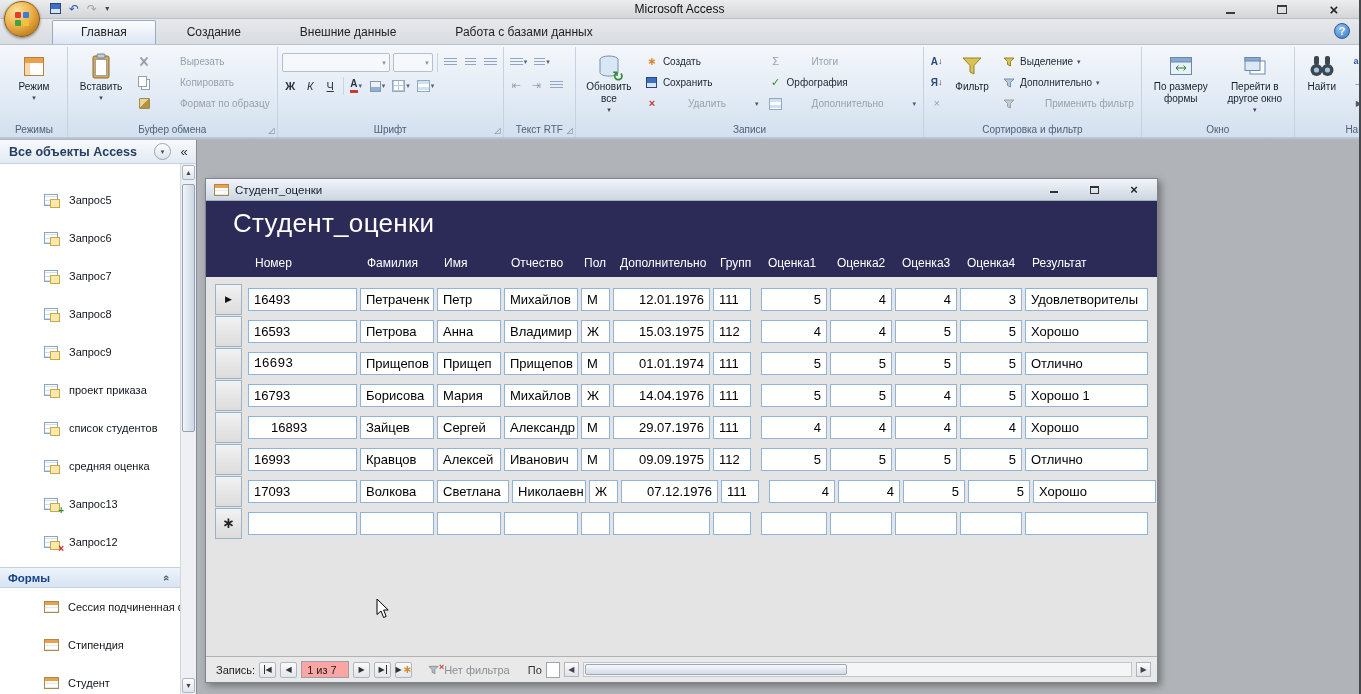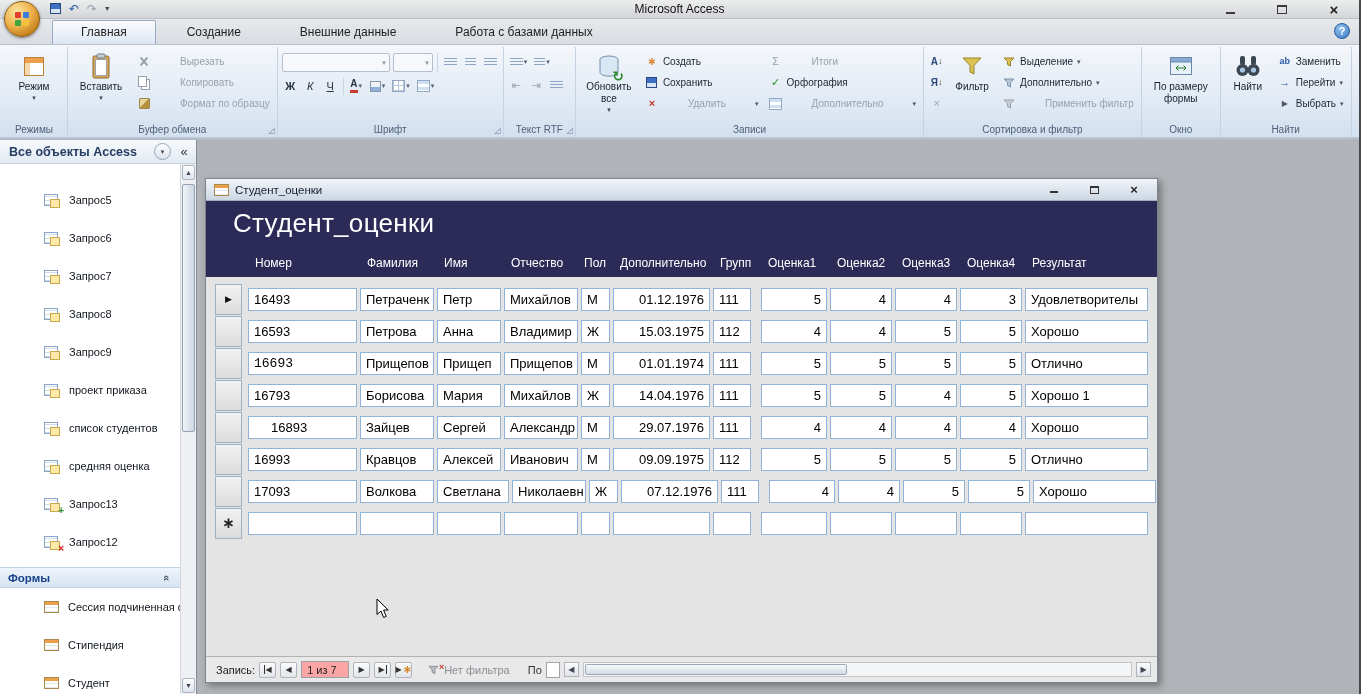--- a/index.html
+++ b/index.html
@@ -411,20 +411,31 @@
         <div class="bigbtn wide">
           <span class="bicon">
               <svg width="24" height="20" viewBox="0 0 24 20">
                 <rect x="1.5" y="1.5" width="21" height="17" fill="#e8f0f8" stroke="#6888b0"></rect>
                 <rect x="1.5" y="1.5" width="21" height="4.5" fill="#88aad0" stroke="#6888b0"></rect>
                 <path d="M7 12h10M9.5 9.5 7 12l2.5 2.5M14.5 9.5 17 12l-2.5 2.5" stroke="#2e7a2e" fill="none"></path>
               </svg>
             </span>
           <span class="blabel">По размеру формы</span>
         </div>
+        <div class="bigbtn wide">
+          <span class="bicon">
+              <svg width="24" height="20" viewBox="0 0 24 20">
+                <rect x="7" y="5" width="15" height="13" fill="#fff" stroke="#6888b0"></rect>
+                <rect x="2" y="1.5" width="15" height="13" fill="#dce8f4" stroke="#6888b0"></rect>
+                <rect x="2" y="1.5" width="15" height="3.5" fill="#88aad0" stroke="#6888b0"></rect>
+              </svg>
+            </span>
+          <span class="blabel">Перейти в другое окно</span>
+          <span class="dd">▾</span>
+        </div>
       </div>
       <div class="rg-label">Окно</div>
     </div>
 
     <div class="rgroup">
       <div class="rg-content">
         <div class="bigbtn" style="width:46px">
           <span class="bicon">
               <svg width="26" height="24" viewBox="0 0 26 24">
                 <rect x="5" y="2" width="5" height="9" rx="2" fill="#3a4652"></rect>
@@ -574,21 +585,21 @@
             </div>
         </div>
         <div class="rowswrap">
             <div class="trow">
               <div class="rowsel">▶</div>
               <div class="cell" style="width: 109px; margin-right: 3px; text-align: left;">16493</div>
               <div class="cell" style="width: 74px; margin-right: 3px; text-align: left;">Петраченк</div>
               <div class="cell" style="width: 64px; margin-right: 3px; text-align: left;">Петр</div>
               <div class="cell" style="width: 74px; margin-right: 3px; text-align: left;">Михайлов</div>
               <div class="cell" style="width: 29px; margin-right: 3px; text-align: left;">М</div>
-              <div class="cell" style="width: 97px; margin-right: 3px; text-align: right;">01.12.1976</div>
+              <div class="cell" style="width: 97px; margin-right: 3px; text-align: right;">12.01.1976</div>
               <div class="cell" style="width: 38px; margin-right: 10px; text-align: left;">111</div>
               <div class="cell" style="width: 66px; margin-right: 3px; text-align: right;">5</div>
               <div class="cell" style="width: 62px; margin-right: 3px; text-align: right;">4</div>
               <div class="cell" style="width: 62px; margin-right: 3px; text-align: right;">4</div>
               <div class="cell" style="width: 62px; margin-right: 3px; text-align: right;">3</div>
               <div class="cell" style="width: 123px; margin-right: 0px; text-align: left;">Удовлетворителы</div>
             </div>
             <div class="trow">
               <div class="rowsel"></div>
               <div class="cell" style="width: 109px; margin-right: 3px; text-align: left;">16593</div>

